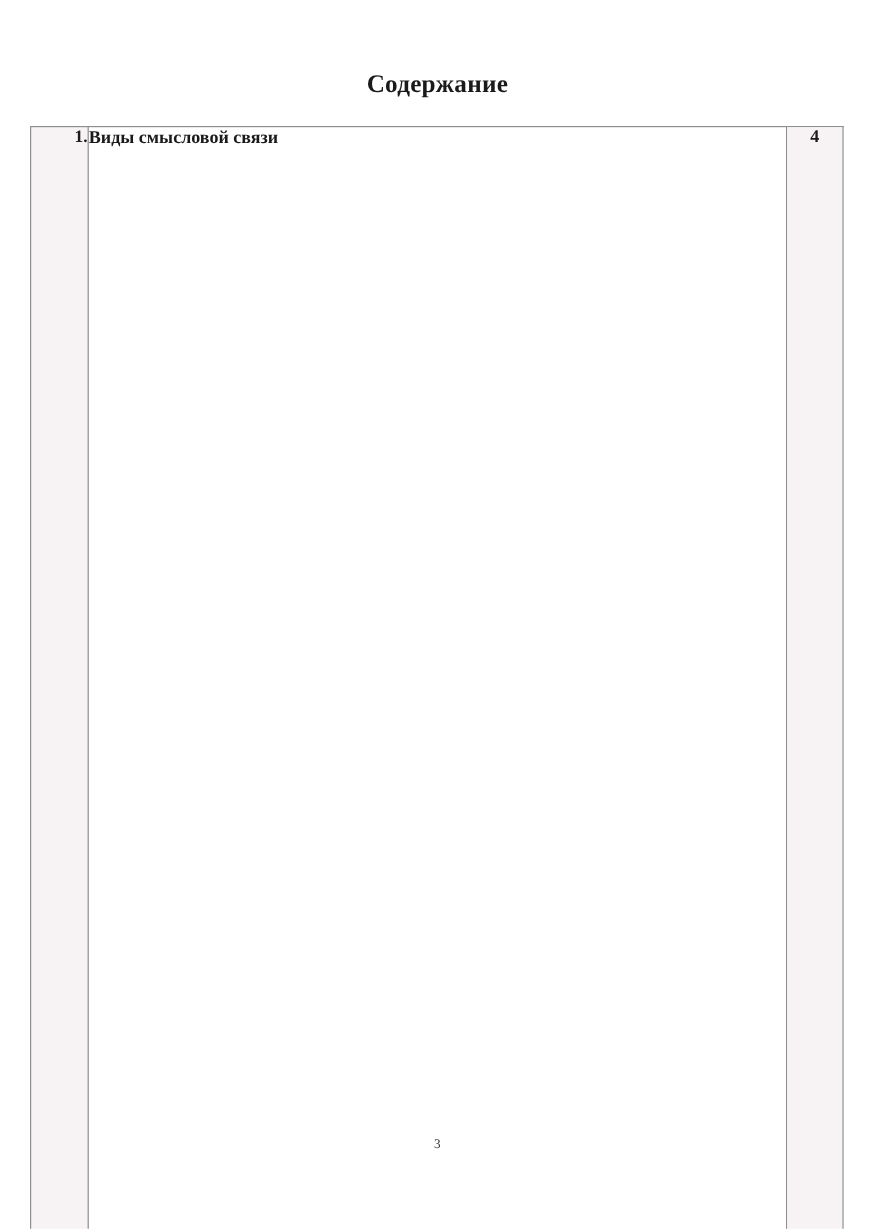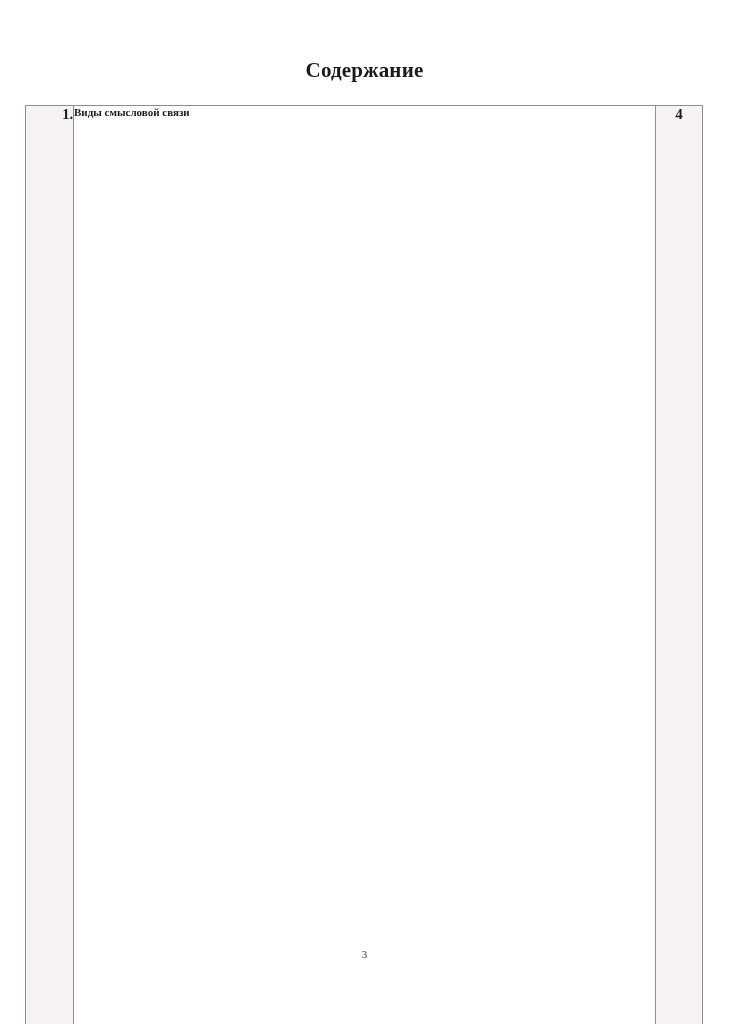--- a/index.html
+++ b/index.html
@@ -81,21 +81,21 @@
     text-align: center;
     font-weight: bold;
     font-size: 15px;
     padding: 5px 3px 4px 3px;
     line-height: 1.15;
     white-space: nowrap;
   }
 
   .entry-title {
     font-weight: bold;
-    font-size: 11px;
+    font-size: 15px;
     line-height: 1.23;
     text-align: justify;
     text-justify: inter-word;
     margin: 0;
     padding: 0;
     hyphens: none;
   }
   .entry-title.nowrap-justify {
     text-align: left;
   }

